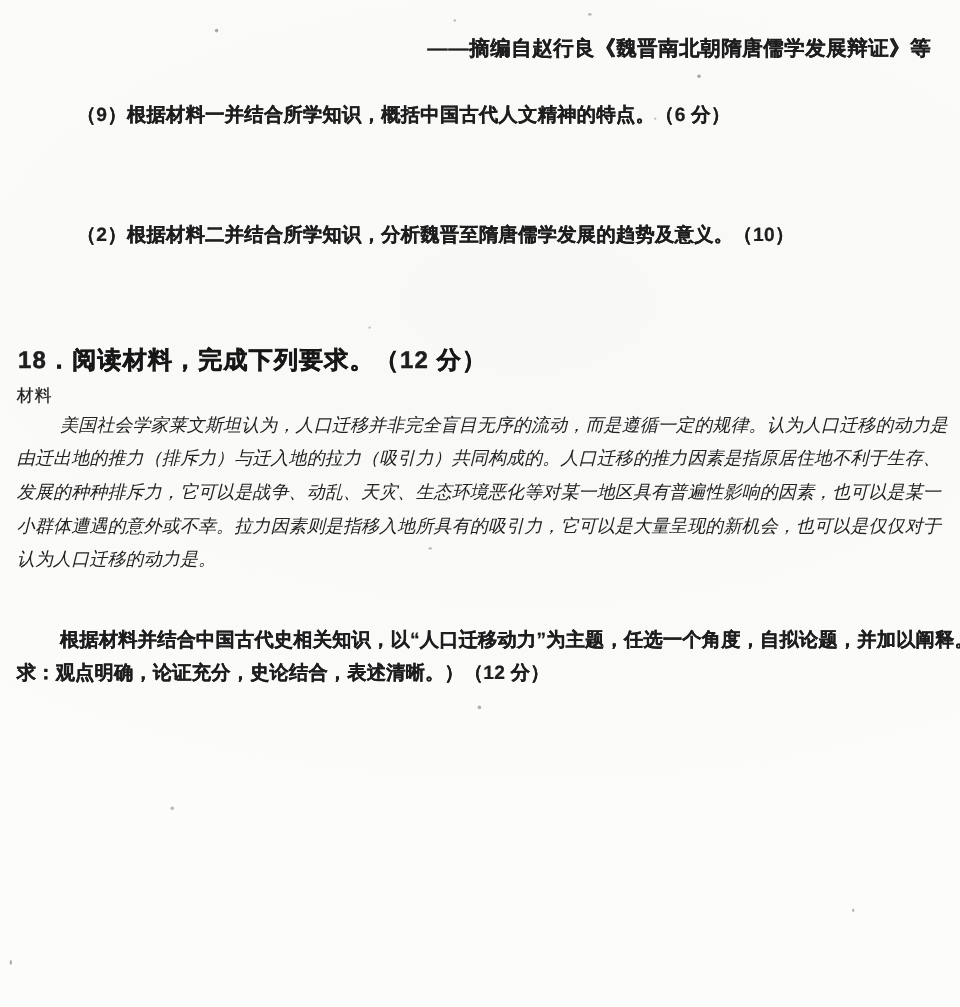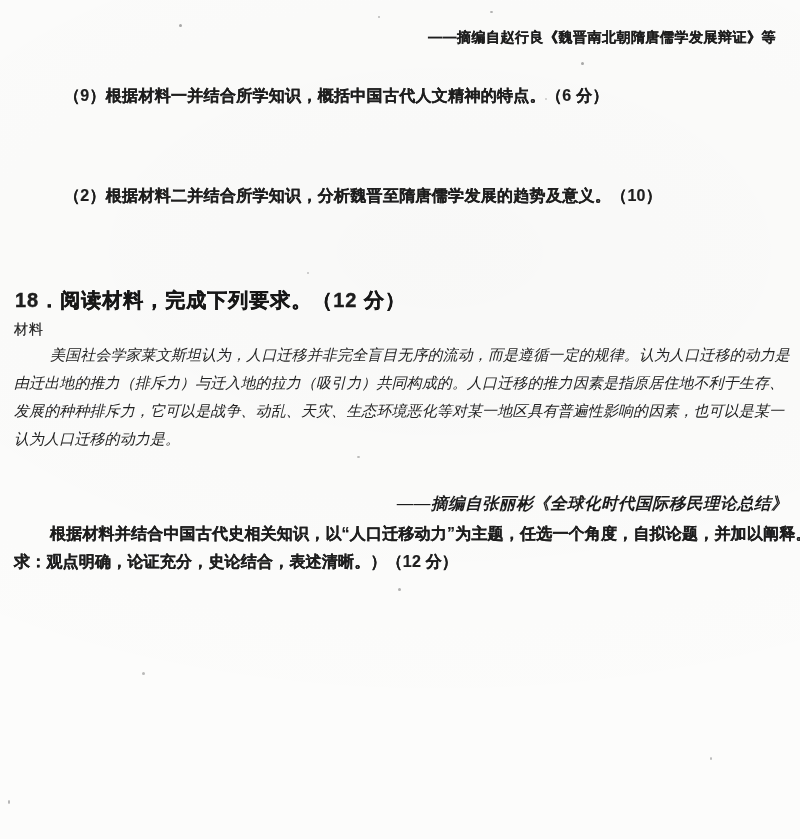--- a/index.html
+++ b/index.html
@@ -19,21 +19,21 @@
   
   .heiti {
     font-family: "Liberation Sans", sans-serif;
     font-weight: 600;
     color: #1e1e1e;
     -webkit-text-stroke: 0.2px #1e1e1e;
   }
   .source-top {
     position: absolute;
     top: 29px; right: 24px;
-    font-size: 14px;
+    font-size: 17px;
     letter-spacing: 0.5px;
     white-space: nowrap;
   }
   .q-line {
     position: absolute;
     left: 64px;
     font-size: 16px;
     letter-spacing: 0.3px;
     white-space: nowrap;
   }
@@ -125,24 +125,24 @@
   <div class="heiti q-line part2">（2）根据材料二并结合所学知识，分析魏晋至隋唐儒学发展的趋势及意义。（10）</div>
 
   <div class="heiti q19-heading">18．阅读材料，完成下列要求。（12 分）</div>
 
   <div class="heiti material-label">材料</div>
 
   <div class="material-para">
     <div class="line indent">美国社会学家莱文斯坦认为，人口迁移并非完全盲目无序的流动，而是遵循一定的规律。认为人口迁移的动力是</div>
     <div class="line">由迁出地的推力（排斥力）与迁入地的拉力（吸引力）共同构成的。人口迁移的推力因素是指原居住地不利于生存、</div>
     <div class="line">发展的种种排斥力，它可以是战争、动乱、天灾、生态环境恶化等对某一地区具有普遍性影响的因素，也可以是某一</div>
+    <div class="line">小群体遭遇的意外或不幸。拉力因素则是指移入地所具有的吸引力，它可以是大量呈现的新机会，也可以是仅仅对于</div>
     <div class="line">认为人口迁移的动力是。</div>
   </div>
 
-  <div class="source-bottom">——摘编自张丽彬《全球化时代国际移民理论总结》</div>
 
   <div class="heiti task-para">
     <div class="line indent">根据材料并结合中国古代史相关知识，以“人口迁移动力”为主题，任选一个角度，自拟论题，并加以阐释。（要</div>
     <div class="line">求：观点明确，论证充分，史论结合，表述清晰。）（12 分）</div>
   </div>
 
   <div class="speck s1"></div>
   <div class="speck s2"></div>
   <div class="speck s3"></div>
   <div class="speck s4"></div>

